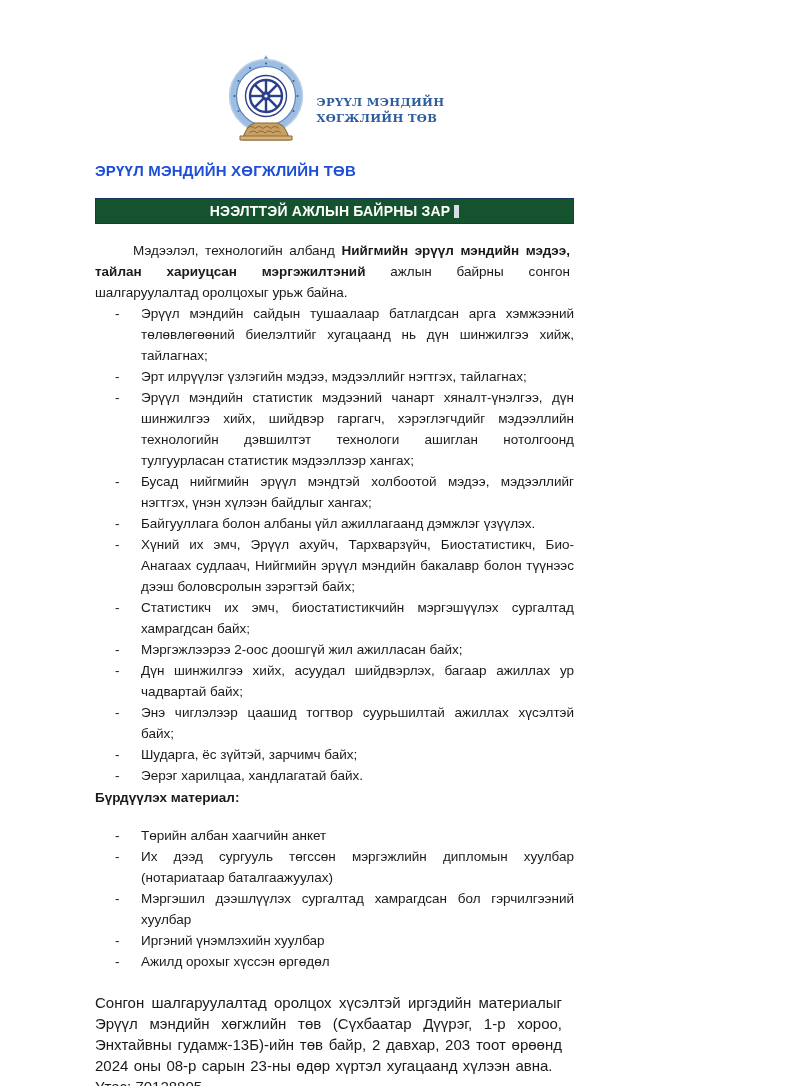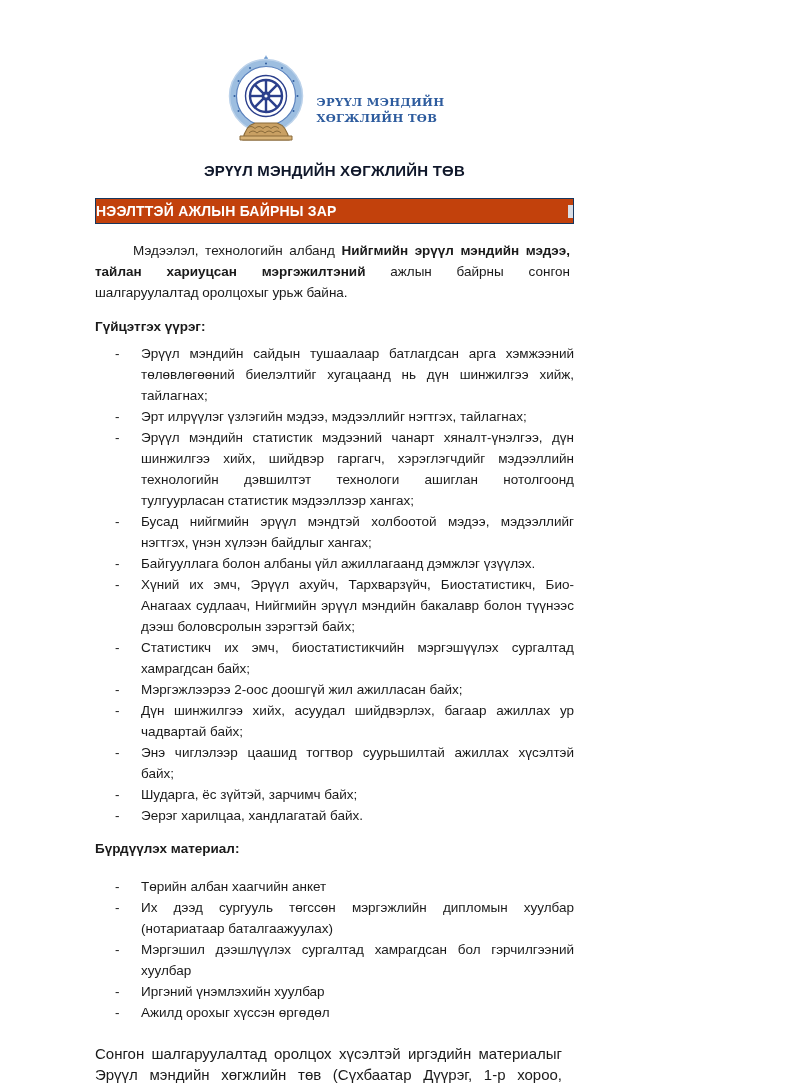--- a/index.html
+++ b/index.html
@@ -11,39 +11,39 @@
   .page{padding:54px 94px 0 95px;box-sizing:border-box;width:668px;height:1086px;}
 
   
   .logo-row{display:flex;justify-content:center;align-items:center;gap:10px;height:88px;}
   .logo-text{
     font-family:"DejaVu Serif","Liberation Serif",serif;
     font-weight:bold;font-size:11.5px;line-height:1.35;color:#2e5c9e;
     letter-spacing:.3px;margin-top:26px;
   }
   .org-title{
-    text-align:center;font-size:15px;font-weight:bold;color:#0f172a;
+    font-size:15px;font-weight:bold;color:#1d4ed8;
     margin:20px 0 0 0;letter-spacing:.2px;
   }
   .banner{
-    margin-top:19px;background:#c2410c;border:1px solid #17375e;
-    height:24px;display:flex;align-items:center;justify-content:space-between;gap:4px;
+    margin-top:19px;background:#14532d;border:1px solid #17375e;
+    height:24px;display:flex;align-items:center;justify-content:center;gap:4px;
   }
   .banner-label{color:#ffffff;font-weight:bold;font-size:14px;letter-spacing:.2px;}
   .cursor-artifact{display:inline-block;width:5px;height:13px;background:#d9dee6;}
 
   
   .intro{
     margin:16px 4px 0 0;text-align:justify;text-indent:38px;
     font-size:13.5px;line-height:21px;
   }
   .sec-heading{
     font-size:13.5px;font-weight:bold;margin:14px 0 6px 0;line-height:20px;
   }
-  #sections section:nth-child(3) .sec-heading{margin-top:13px;}
+  #sections section:nth-child(3) .sec-heading{margin-top:2px;}
   #sections section:nth-child(3) .bullets{margin-top:17px;}
   .bullets{margin-left:20px;}
   .bullet{display:flex;font-size:13.5px;line-height:21px;}
   .dash{width:26px;flex:0 0 26px;}
   .btext{flex:1;text-align:justify;}
 
   .closing{
     margin:20px 12px 0 0;text-align:justify;font-size:15px;line-height:21px;
   }
 
@@ -107,21 +107,20 @@
 
   <div class="banner">
     <span class="banner-label">НЭЭЛТТЭЙ АЖЛЫН БАЙРНЫ ЗАР</span>
     <span class="cursor-artifact"></span>
   </div>
 
   <p class="intro"><span>Мэдээлэл, технологийн албанд </span><b>Нийгмийн эрүүл мэндийн мэдээ, тайлан хариуцсан мэргэжилтэний</b><span> ажлын байрны сонгон шалгаруулалтад оролцохыг урьж байна.</span></p>
 
   <div id="sections">
       <section>
-        <h2 class="sec-heading">Гүйцэтгэх үүрэг:</h2>
         <div class="bullets">
           <div class="bullet">
             <span class="dash">-</span>
             <span class="btext">Эрүүл мэндийн сайдын тушаалаар батлагдсан арга хэмжээний төлөвлөгөөний биелэлтийг хугацаанд нь дүн шинжилгээ хийж, тайлагнах;</span>
           </div>
           <div class="bullet">
             <span class="dash">-</span>
             <span class="btext">Эрт илрүүлэг үзлэгийн мэдээ, мэдээллийг нэгтгэх, тайлагнах;</span>
           </div>
           <div class="bullet">

